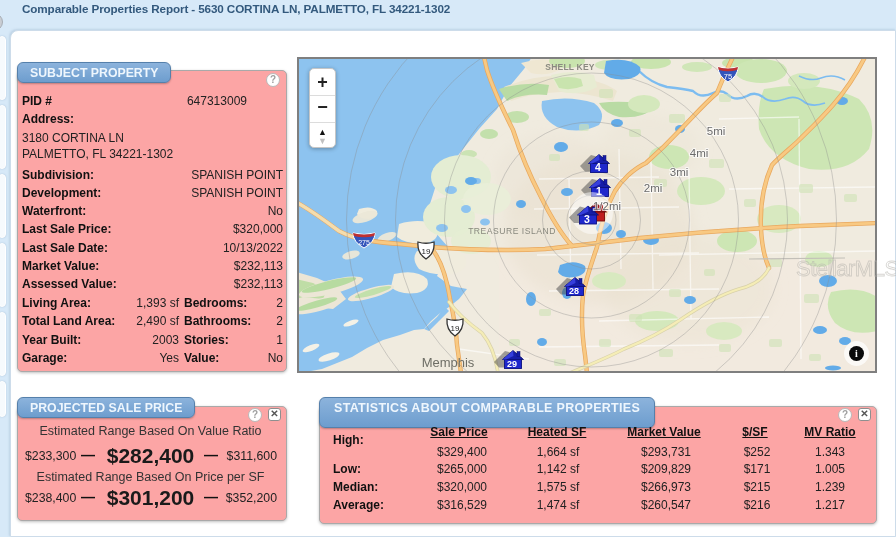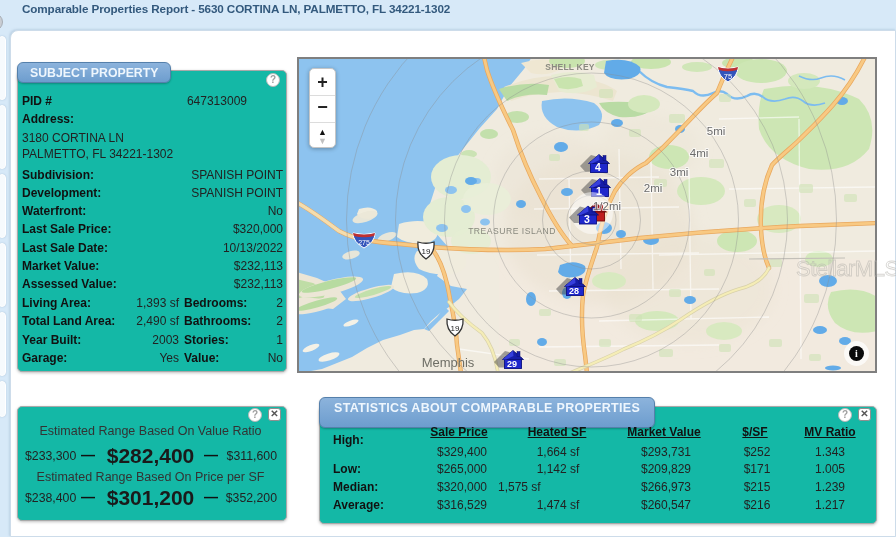--- a/index.html
+++ b/index.html
@@ -2,21 +2,21 @@
 <html><head>
 <meta charset="utf-8">
 <style>
   * { margin:0; padding:0; box-sizing:border-box; }
   html,body { width:896px; height:537px; overflow:hidden; background:#d7e9f8; font-family:"Liberation Sans",sans-serif; }
   #title { position:absolute; left:22px; top:2px; font-size:11.7px; font-weight:bold; color:#33597d; letter-spacing:-0.12px; }
   #graycirc { position:absolute; left:-15px; top:13px; width:18px; height:18px; border-radius:50%; background:#c9cdd3; border:1px solid #a7adb5; }
   #main { position:absolute; left:10px; top:30px; width:886px; height:507px; background:#fff; border-top-left-radius:8px; border:1px solid #cddcea; box-shadow:-1px -1px 2px rgba(120,150,180,.25); }
   .railtab { position:absolute; left:-2px; width:8px; height:64px; background:#f6fafd; border:1px solid #ffffff; border-radius:4px; box-shadow:0 0 2px rgba(120,150,180,.4); }
   
-  .panel { position:absolute; background:#14b8a6; border:1px solid #a9a9a9; border-radius:5px; box-shadow:0 1px 3px rgba(0,0,0,.25); }
+  .panel { position:absolute; background:#fca5a5; border:1px solid #a9a9a9; border-radius:5px; box-shadow:0 1px 3px rgba(0,0,0,.25); }
   .pill { position:absolute; height:21px; line-height:20px; padding:0 12px; background:linear-gradient(#8cb3dc,#6d9dce); border:1px solid #5580ab; border-radius:6px; color:#eef6fd; font-size:12.3px; font-weight:bold; letter-spacing:0px; box-shadow:0 1px 2px rgba(0,0,0,.25); white-space:nowrap; }
   .helpq { position:absolute; width:14px; height:14px; border:1.5px solid #b9b9b9; border-radius:50%; color:#a0a0a0; font-size:10px; font-weight:bold; text-align:center; line-height:11px; background:#fff; }
   .closex { position:absolute; width:13px; height:13px; border:1.5px solid #8f8f8f; border-radius:3px; color:#555; font-size:10px; font-weight:bold; text-align:center; line-height:10px; background:#fff; }
   
   .r { position:absolute; font-size:12px; color:#222; white-space:nowrap; }
   .b { font-weight:bold; color:#111; }
   
   #map { position:absolute; left:297px; top:57px; width:580px; height:316px; border:2px solid #7f7f7f; background:#f1ece1; }
   #zoomctl { position:absolute; left:10px; top:9px; width:27px; height:80px; background:#fff; border:1px solid #c6c6c6; border-radius:5px; box-shadow:0 1px 4px rgba(0,0,0,.3); z-index:5; }
   #zoomctl .zc { width:100%; height:26px; text-align:center; font-size:18px; font-weight:bold; color:#222; line-height:26px; }
@@ -350,20 +350,21 @@
         <span style="display:block;font-size:9px;color:#c0c0c0;">▼</span>
       </div>
   </div>
   <div id="infobtn">i</div>
 </div>
 <svg style="position:absolute; left:796px; top:250px; pointer-events:none; z-index:30;" width="100" height="36" viewBox="0 0 100 36" xmlns="http://www.w3.org/2000/svg">
   <text x="0" y="26" font-size="22" letter-spacing="-0.5" font-family="Liberation Sans,sans-serif" fill="none" stroke="#b6b4ae" stroke-width="0.9" opacity="0.55">StellarMLS</text>
 </svg>
 
 <div class="panel" id="projpanel" style="left:17px; top:406px; width:270px; height:115px;">
+  <div class="pill" style="left:-1px; top:-10px;">PROJECTED SALE PRICE</div>
   <div class="helpq" style="right:24px; top:1px;">?</div>
   <div class="closex" style="right:5px; top:1px;">✕</div>
   <div class="r" style="left:-3px; right:0; top:17px; text-align:center; font-size:12.5px; color:#333;">Estimated Range Based On Value Ratio</div>
   <div class="r" style="left:7px; top:42px; font-size:12.3px;">$233,300</div>
   <div class="r b" style="left:63px; top:40px; font-size:14px;">—</div>
   <div class="r b" style="left:-3px; right:0; top:37px; text-align:center; font-size:21px; color:#1a1a1a;">$282,400</div>
   <div class="r b" style="left:186px; top:40px; font-size:14px;">—</div>
   <div class="r" style="right:9px; top:42px; font-size:12.3px;">$311,600</div>
   <div class="r" style="left:-3px; right:0; top:63px; text-align:center; font-size:12.5px; color:#333;">Estimated Range Based On Price per SF</div>
   <div class="r" style="left:7px; top:84px; font-size:12.3px;">$238,400</div>
@@ -385,21 +386,21 @@
   <div class="r b" style="left:13px; top:26px;">High:</div>
   <div class="r b" style="left:13px; top:55px;">Low:</div>
   <div class="r b" style="left:13px; top:73px;">Median:</div>
   <div class="r b" style="left:13px; top:91px;">Average:</div>
   <div class="r" style="left:82px; top:38px; width:120px; text-align:center;">$329,400</div>
   <div class="r" style="left:82px; top:55px; width:120px; text-align:center;">$265,000</div>
   <div class="r" style="left:82px; top:73px; width:120px; text-align:center;">$320,000</div>
   <div class="r" style="left:82px; top:91px; width:120px; text-align:center;">$316,529</div>
   <div class="r" style="left:178px; top:38px; width:120px; text-align:center;">1,664 sf</div>
   <div class="r" style="left:178px; top:55px; width:120px; text-align:center;">1,142 sf</div>
-  <div class="r" style="left:178px; top:73px; width:120px; text-align:left;">1,575 sf</div>
+  <div class="r" style="left:178px; top:73px; width:120px; text-align:center;">1,575 sf</div>
   <div class="r" style="left:178px; top:91px; width:120px; text-align:center;">1,474 sf</div>
   <div class="r" style="left:286px; top:38px; width:120px; text-align:center;">$293,731</div>
   <div class="r" style="left:286px; top:55px; width:120px; text-align:center;">$209,829</div>
   <div class="r" style="left:286px; top:73px; width:120px; text-align:center;">$266,973</div>
   <div class="r" style="left:286px; top:91px; width:120px; text-align:center;">$260,547</div>
   <div class="r" style="left:377px; top:38px; width:120px; text-align:center;">$252</div>
   <div class="r" style="left:377px; top:55px; width:120px; text-align:center;">$171</div>
   <div class="r" style="left:377px; top:73px; width:120px; text-align:center;">$215</div>
   <div class="r" style="left:377px; top:91px; width:120px; text-align:center;">$216</div>
   <div class="r" style="left:450px; top:38px; width:120px; text-align:center;">1.343</div>

